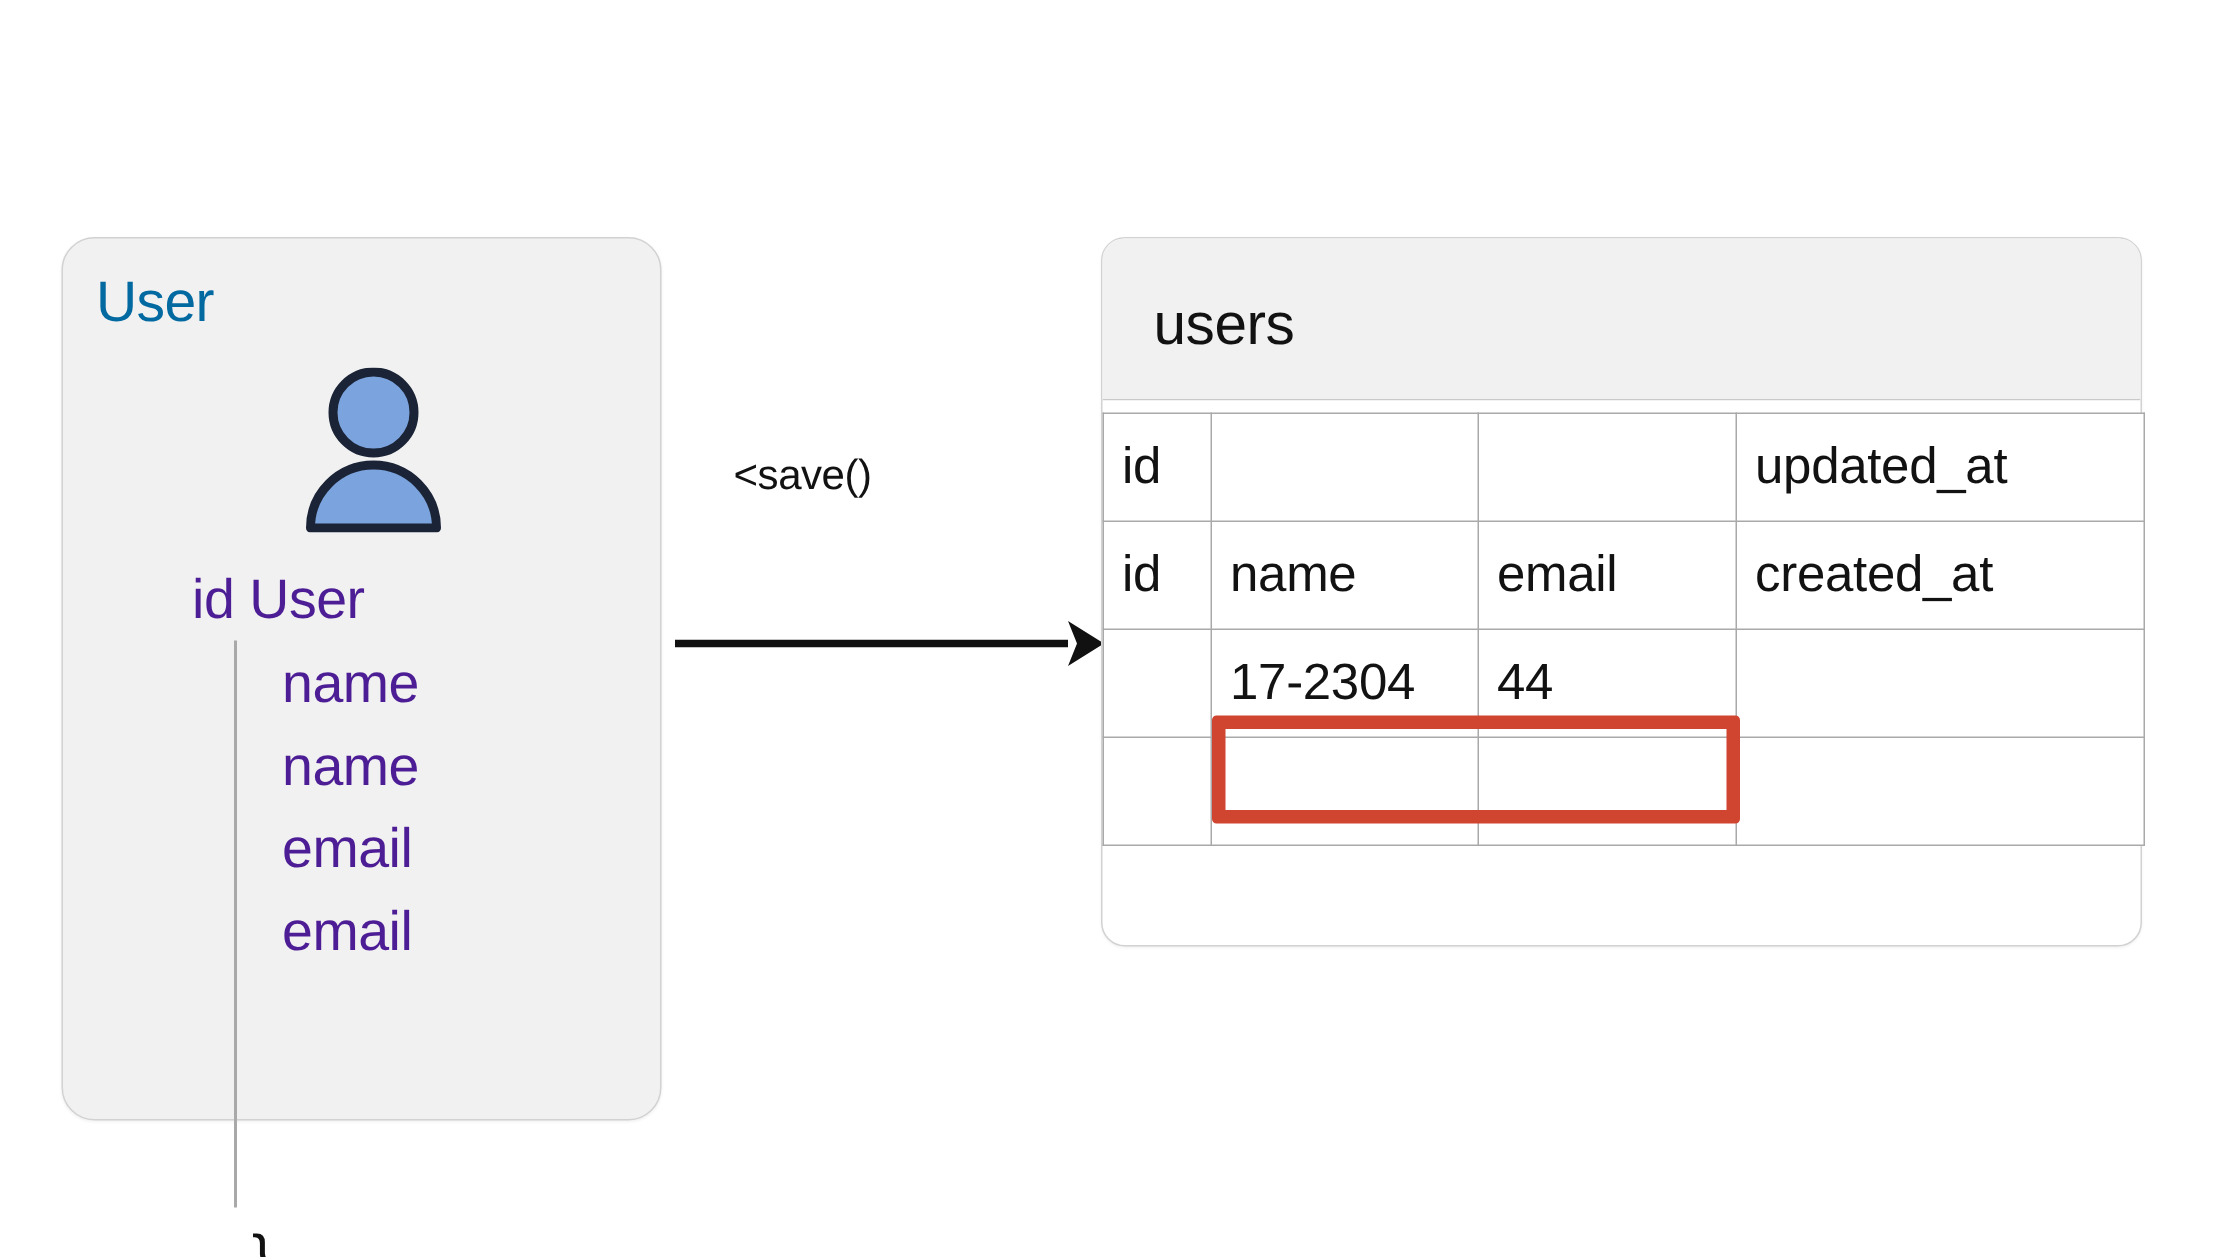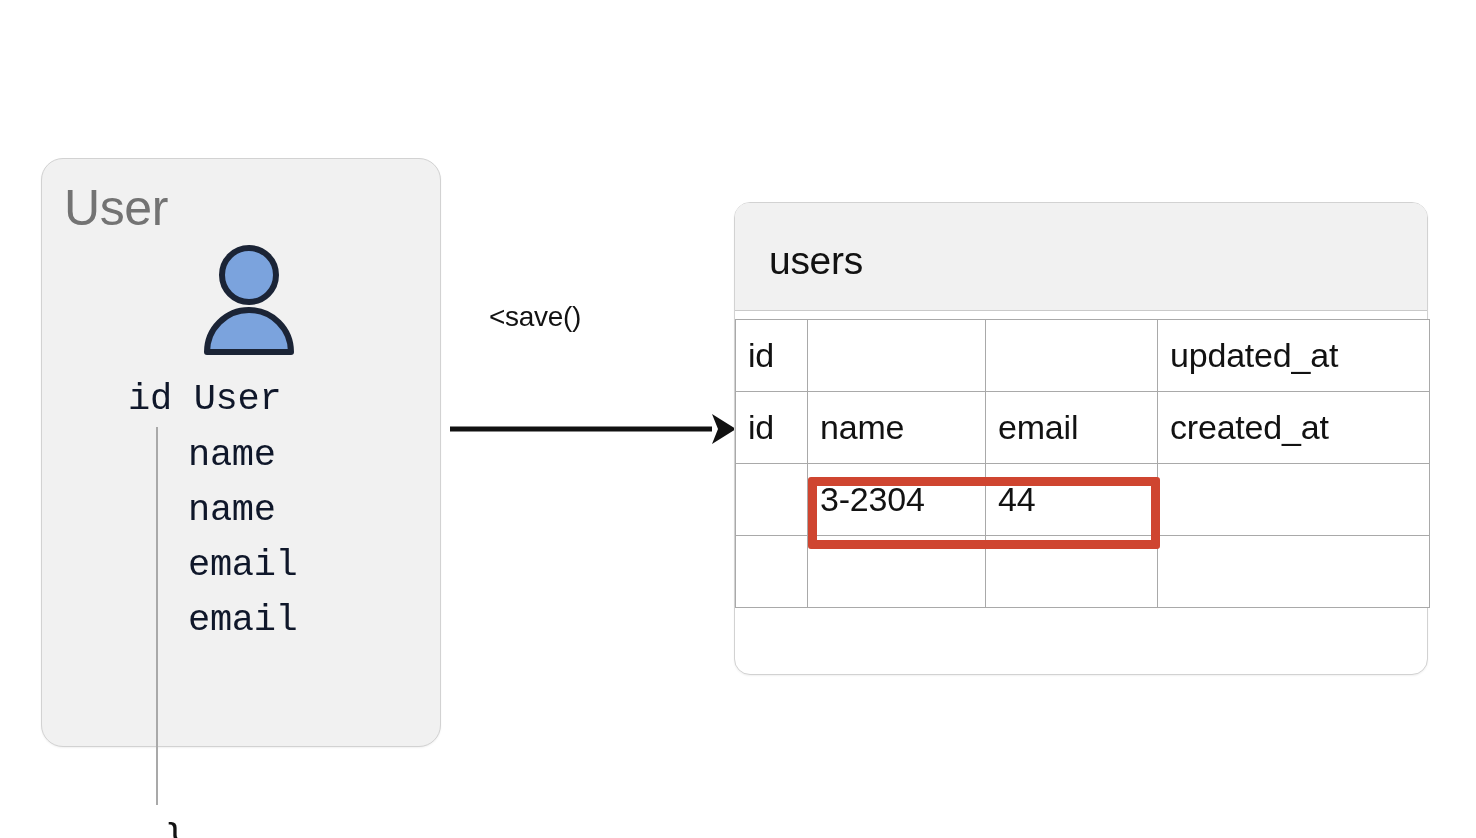--- a/index.html
+++ b/index.html
@@ -27,24 +27,24 @@
     background: #f1f1f1;
     border: 1.5px solid #d2d2d2;
     border-radius: 22px;
     box-sizing: border-box;
     box-shadow: 0 1px 2px rgba(0,0,0,0.06);
   }
   #model-title {
     position: absolute;
     left: 22px;
     top: 24px;
-    font-size: 50px;
+    font-size: 38px;
     line-height: 1;
     letter-spacing: -0.4px;
-    color: #737373;
+    color: #0369a1;
     text-align: center;
   }
 
   
   #avatar-icon {
     position: absolute;
     left: 159px;
     top: 86px;
     width: 96px;
     height: 110px;
@@ -56,23 +56,22 @@
     left: 0;
     top: 222px;
     width: 400px;
     height: 310px;
   }
   .field-line {
     position: absolute;
     font-size: 37px;
     line-height: 1;
     letter-spacing: -0.3px;
-    color: #0f172a;
+    color: #4c1d95;
     white-space: nowrap;
-    font-family: Liberation Mono, monospace;
   }
   .fl-root   { left: 86px;  top: 0px;   }
   .fl-i1     { left: 146px; top: 56px;  }
   .fl-i2     { left: 146px; top: 111px; }
   .fl-i3     { left: 146px; top: 166px; }
   .fl-i4     { left: 146px; top: 221px; }
 
   #indent-guide {
     position: absolute;
     left: 114px;
@@ -115,21 +114,20 @@
     position: absolute;
     left: 734px;
     top: 158px;
     width: 694px;
     height: 473px;
     background: #ffffff;
     border: 1.5px solid #d2d2d2;
     border-radius: 16px;
     box-sizing: border-box;
     box-shadow: 0 1px 2px rgba(0,0,0,0.06);
-    margin-top: 44px;
   }
   #table-card-header {
     position: absolute;
     left: 0;
     top: 0;
     right: 0;
     height: 108px;
     background: #f1f1f1;
     border-radius: 14px 14px 0 0;
     border-bottom: 1.5px solid #c9c9c9;
@@ -253,21 +251,21 @@
       <tr>
         <td class="idx">id</td>
         <td>name</td>
         <td>email</td>
         <td>created_at</td>
       </tr>
 
 
       <tr>
         <td class="idx"></td>
-        <td>3-2304</td>
+        <td>17-2304</td>
         <td>44</td>
         <td></td>
       </tr>
 
       <tr class="blank-row">
         <td></td>
         <td></td>
         <td></td>
         <td></td>
       </tr>

